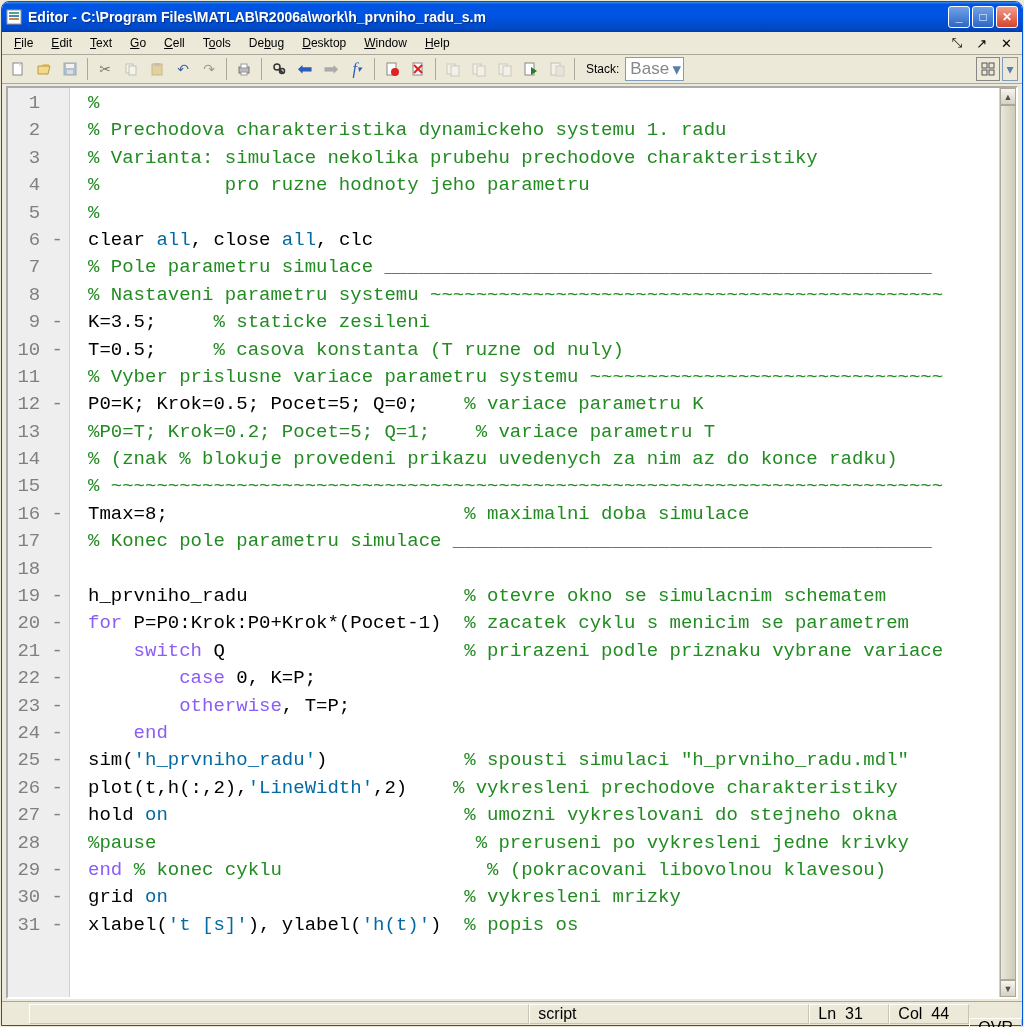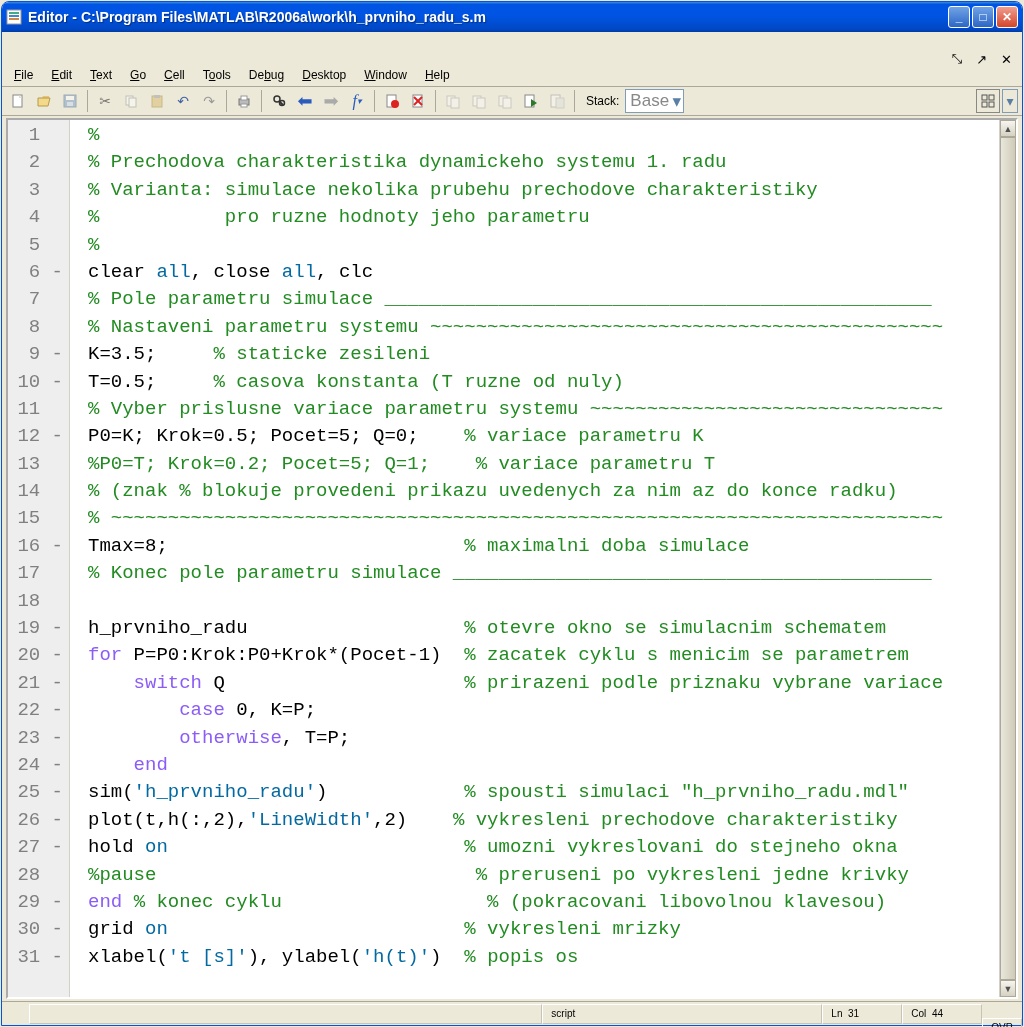--- a/index.html
+++ b/index.html
@@ -56,21 +56,20 @@
     background: #ece9d8;
     border-bottom: 1px solid #aca899;
     display: flex;
     align-items: center;
     padding: 2px 4px;
     font-size: 12px;
     gap: 2px;
   }
   .menu-item {
     padding: 2px 8px;
-    margin-top: 32px;
   }
   .menu-item u { text-decoration: underline; }
   .menu-spacer { flex: 1; }
   .menu-glyph { padding: 0 6px; font-size: 13px; }
   .toolbar {
     background: #ece9d8;
     border-bottom: 1px solid #aca899;
     display: flex;
     align-items: center;
     padding: 2px 4px;
@@ -135,21 +134,21 @@
   .code-row { height: 27.4px; line-height: 27.4px; }
   .cm { color: #228b22; }
   .kw { color: #8b5cf6; }
   .st { color: #0369a1; }
   .statusbar {
     display: flex;
     align-items: center;
     border-top: 1px solid #aca899;
     background: #ece9d8;
     height: 24px;
-    font-size: 10px;
+    font-size: 16px;
     padding-left: 27px;
   }
   .stat-cell {
     border: 1px solid #c8c4b4;
     border-top-color: #fff;
     border-left-color: #fff;
     padding: 2px 8px;
     height: 20px;
     display: flex;
     align-items: center;

